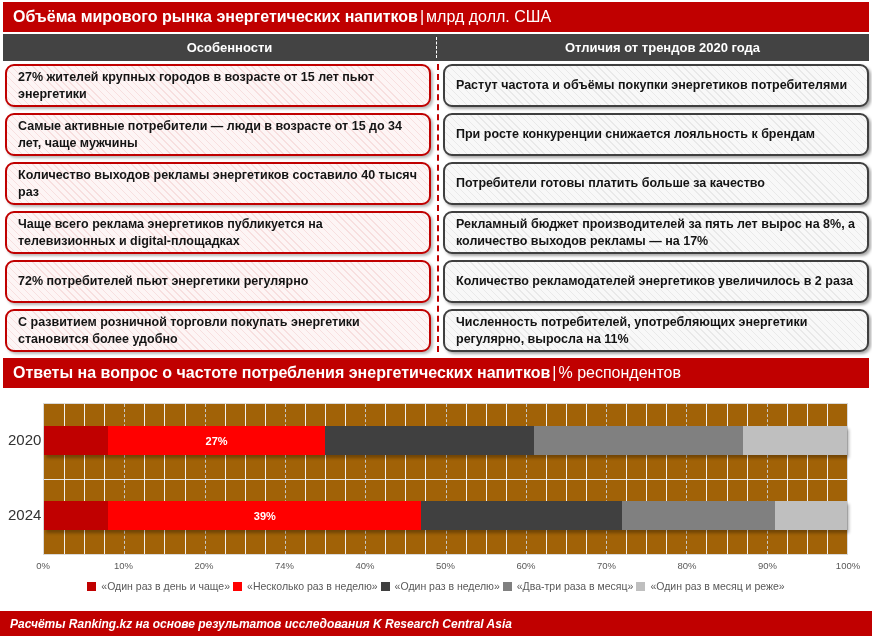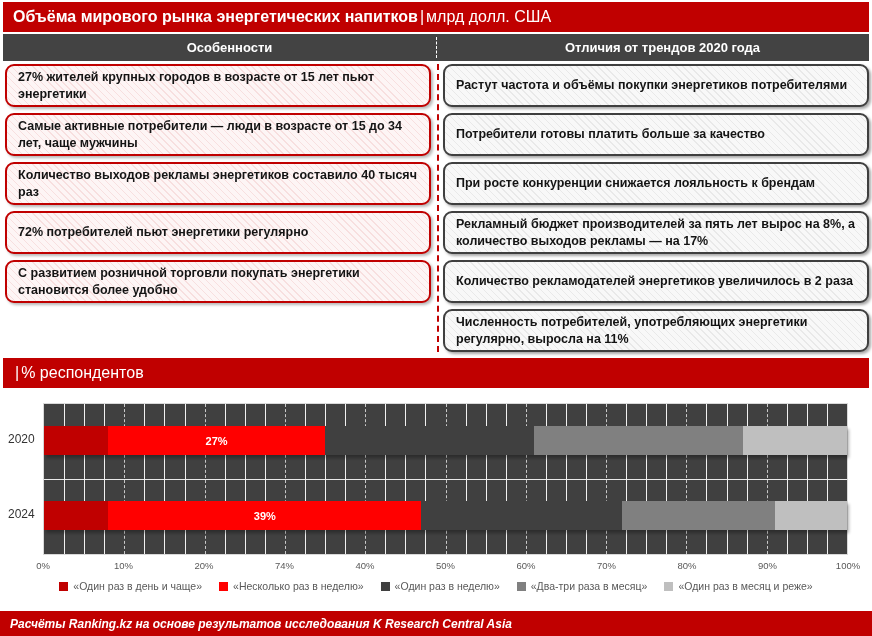--- a/index.html
+++ b/index.html
@@ -42,30 +42,30 @@
     box-shadow:2px 2px 3px rgba(0,0,0,0.28);
   }
   .right-box {
     border:2px solid #3F3F3F;
     background:#f8f8f8 repeating-linear-gradient(45deg, rgba(80,80,80,0.09) 0 1px, transparent 1px 5px);
     box-shadow:2px 2px 3px rgba(0,0,0,0.35);
   }
   .vsep { position:absolute; left:434px; top:0; height:288px; width:0; border-left:2px dashed #C00000; }
   
   #chart { position:absolute; left:0; top:392px; width:872px; height:219px; background:#fff; }
-  #plot  { position:absolute; left:43px; top:11px; width:805px; height:152px; border:1px solid #D9D9D9; background:#404040; }
+  #plot  { position:absolute; left:43px; top:11px; width:805px; height:152px; border:1px solid #D9D9D9; background:#a16207; }
   .grid-minor { position:absolute; top:0; bottom:0; width:1px; background:#F1F1F1; }
   .grid-major { position:absolute; top:0; bottom:0; width:0; border-left:1px dashed #C9C9C9; }
   .mid-line   { position:absolute; left:0; right:0; top:50%; height:1px; background:#E9E9E9; }
   .bar { position:absolute; left:0; width:100%; height:29px; display:flex; box-shadow:2px 3px 3px rgba(0,0,0,0.3); }
   .seg { height:100%; display:flex; align-items:center; justify-content:center; }
   .seg-label { color:#fff; font-weight:bold; font-size:11px; }
-  .cat-label { position:absolute; left:8px; width:32px; height:13px; line-height:13px; font-size:12px; color:#333; }
+  .cat-label { position:absolute; left:8px; width:32px; height:13px; line-height:13px; font-size:15px; color:#333; }
   .x-tick { position:absolute; width:42px; text-align:center; top:168px; font-size:9.5px; color:#595959; }
-  #legend { position:absolute; left:0; top:188px; width:872px; display:flex; justify-content:center; align-items:center; gap:17px; }
+  #legend { position:absolute; left:0; top:188px; width:872px; display:flex; justify-content:center; align-items:center; gap:3px; }
   .legend-item { display:flex; align-items:center; gap:5px; font-size:10.5px; color:#595959; white-space:nowrap; }
   .legend-swatch { width:9px; height:9px; display:inline-block; flex:0 0 9px; }
   
   #footer {
     position:absolute; left:0; top:611px; width:872px; height:25px; background:#C00000;
     color:#fff; font-style:italic; font-weight:bold; font-size:12px;
     display:flex; align-items:center; padding-left:10px;
   }
 </style>
 </head>
@@ -90,50 +90,54 @@
         <div class="box left-box">
           <span>27% жителей крупных городов в возрасте от 15 лет пьют энергетики</span>
         </div>
         <div class="box left-box">
           <span>Самые активные потребители — люди в возрасте от 15 до 34 лет, чаще мужчины</span>
         </div>
         <div class="box left-box">
           <span>Количество выходов рекламы энергетиков составило 40 тысяч раз</span>
         </div>
         <div class="box left-box">
+          <span>Чаще всего реклама энергетиков публикуется на телевизионных и digital-площадках</span>
+        </div>
+        <div class="box left-box">
           <span>72% потребителей пьют энергетики регулярно</span>
         </div>
         <div class="box left-box">
           <span>С развитием розничной торговли покупать энергетики становится более удобно</span>
         </div>
       </div>
     <div class="vsep"></div>
     <div class="boxcol" id="right-col">
         <div class="box right-box">
           <span>Растут частота и объёмы покупки энергетиков потребителями</span>
         </div>
         <div class="box right-box">
+          <span>При росте конкуренции снижается лояльность к брендам</span>
+        </div>
+        <div class="box right-box">
           <span>Потребители готовы платить больше за качество</span>
         </div>
         <div class="box right-box">
-          <span>При росте конкуренции снижается лояльность к брендам</span>
-        </div>
-        <div class="box right-box">
           <span>Рекламный бюджет производителей за пять лет вырос на 8%, а количество выходов рекламы — на 17%</span>
         </div>
         <div class="box right-box">
           <span>Количество рекламодателей энергетиков увеличилось в 2 раза</span>
         </div>
         <div class="box right-box">
           <span>Численность потребителей, употребляющих энергетики регулярно, выросла на 11%</span>
         </div>
       </div>
   </div>
 
   <div class="redbar" id="hdr2">
+    <span class="t-bold">Ответы на вопрос о частоте потребления энергетических напитков</span>
     <span class="t-sep"> | </span>
     <span class="t-reg">% респондентов</span>
   </div>
 
   <div id="chart">
     <div id="plot">
       <div class="mid-line"></div>
     <div class="grid-minor" style="left: 2.5%;"></div>
         <div class="grid-minor" style="left: 5%;"></div>
         <div class="grid-minor" style="left: 7.5%;"></div>

